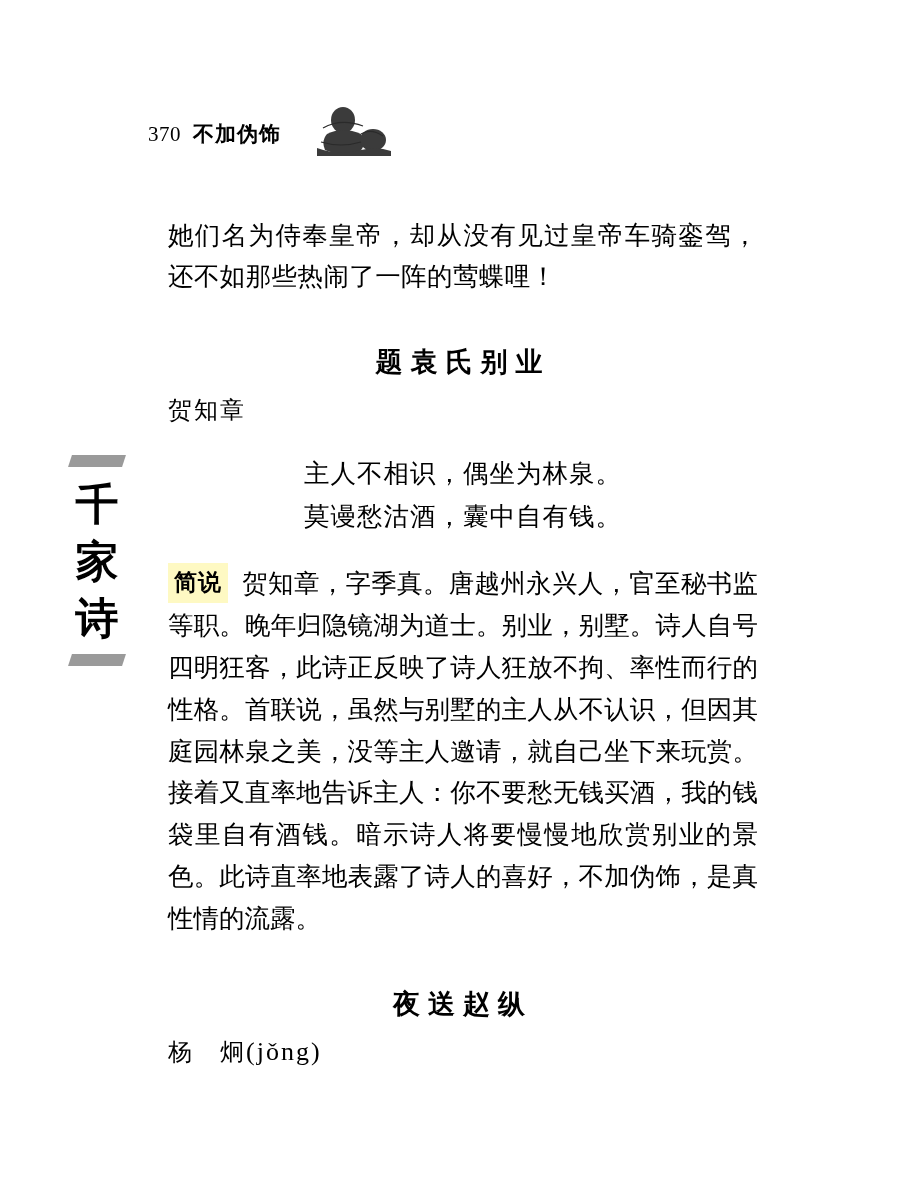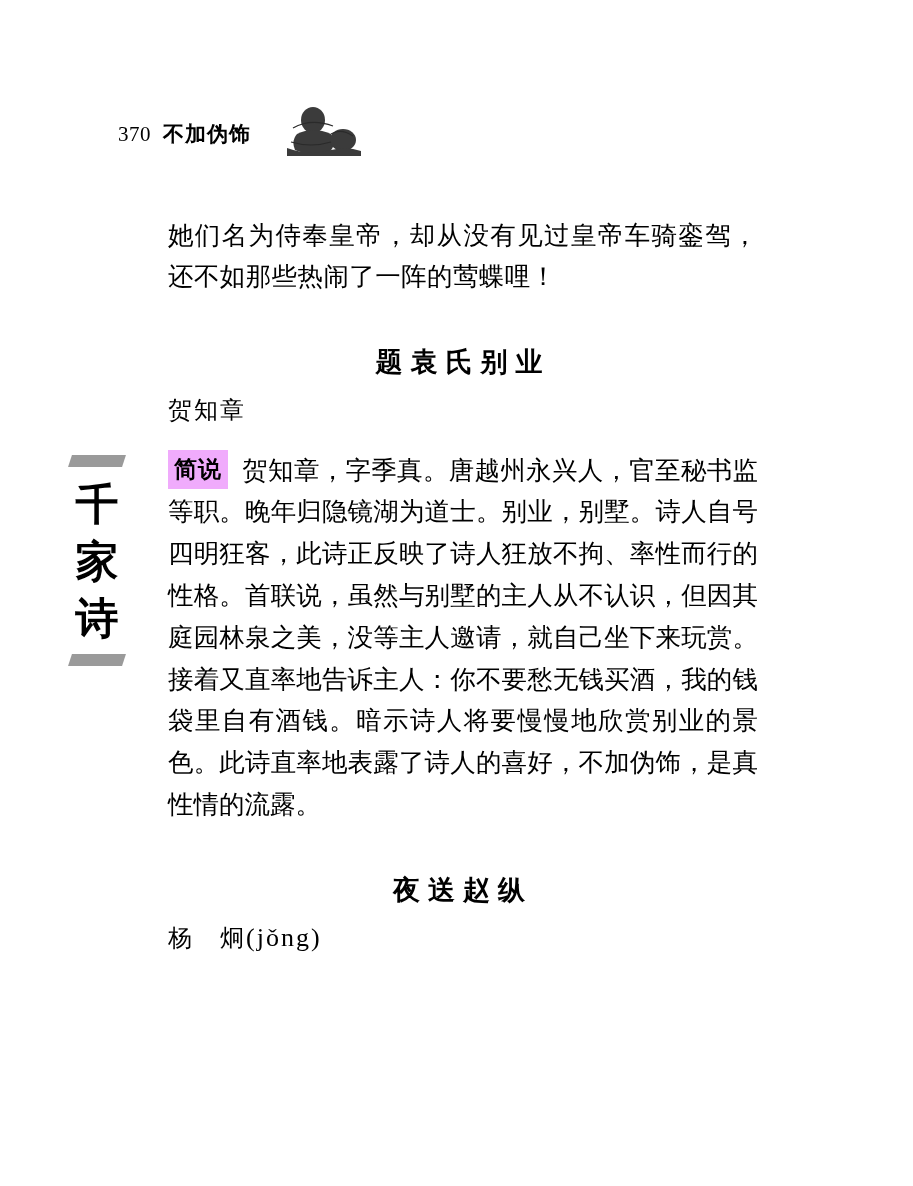--- a/index.html
+++ b/index.html
@@ -27,20 +27,21 @@
     top: 108px;
     left: 118px;
     display: flex;
     align-items: center;
     gap: 12px;
   }
   .page-number {
     font-family: "Liberation Serif", serif;
     font-size: 21px;
     letter-spacing: 0.5px;
+    margin-left: 30px;
   }
   .book-title {
     font-family: "DejaVu Sans", sans-serif;
     font-size: 21px;
     font-weight: 700;
     letter-spacing: 1px;
   }
   .header-ornament {
     margin-left: 10px;
     width: 100px;
@@ -128,21 +129,21 @@
 
   .note {
     margin-top: 24px;
     font-size: 25.5px;
     line-height: 1.64;
     text-align: justify;
     text-justify: inter-ideograph;
   }
   .note-tag {
     display: inline-block;
-    background: #f0abfc;
+    background: #fef9c3;
     font-family: "DejaVu Sans", sans-serif;
     font-weight: 700;
     font-size: 23px;
     padding: 1px 6px;
     margin-right: 14px;
     vertical-align: 2px;
     letter-spacing: 1px;
   }
 </style>
 </head>
@@ -180,20 +181,24 @@
     <div class="side-bar bottom"></div>
   </div>
 
   <div class="content">
 
     <p class="intro">她们名为侍奉皇帝，却从没有见过皇帝车骑銮驾，还不如那些热闹了一阵的莺蝶哩！</p>
 
     <div>
       <div class="poem-title">题袁氏别业</div>
       <div class="poem-author">贺知章</div>
+      <div class="poem-lines">
+        <div>主人不相识，偶坐为林泉。</div>
+        <div>莫谩愁沽酒，囊中自有钱。</div>
+      </div>
       <p class="note">
         <span class="note-tag">简说</span><span>贺知章，字季真。唐越州永兴人，官至秘书监等职。晚年归隐镜湖为道士。别业，别墅。诗人自号四明狂客，此诗正反映了诗人狂放不拘、率性而行的性格。首联说，虽然与别墅的主人从不认识，但因其庭园林泉之美，没等主人邀请，就自己坐下来玩赏。接着又直率地告诉主人：你不要愁无钱买酒，我的钱袋里自有酒钱。暗示诗人将要慢慢地欣赏别业的景色。此诗直率地表露了诗人的喜好，不加伪饰，是真性情的流露。</span>
       </p>
     </div>
 
     <div>
       <div class="poem-title">夜送赵纵</div>
       <div class="poem-author">
         <span>杨　炯</span><span class="pinyin">(jǒng)</span>
       </div>

